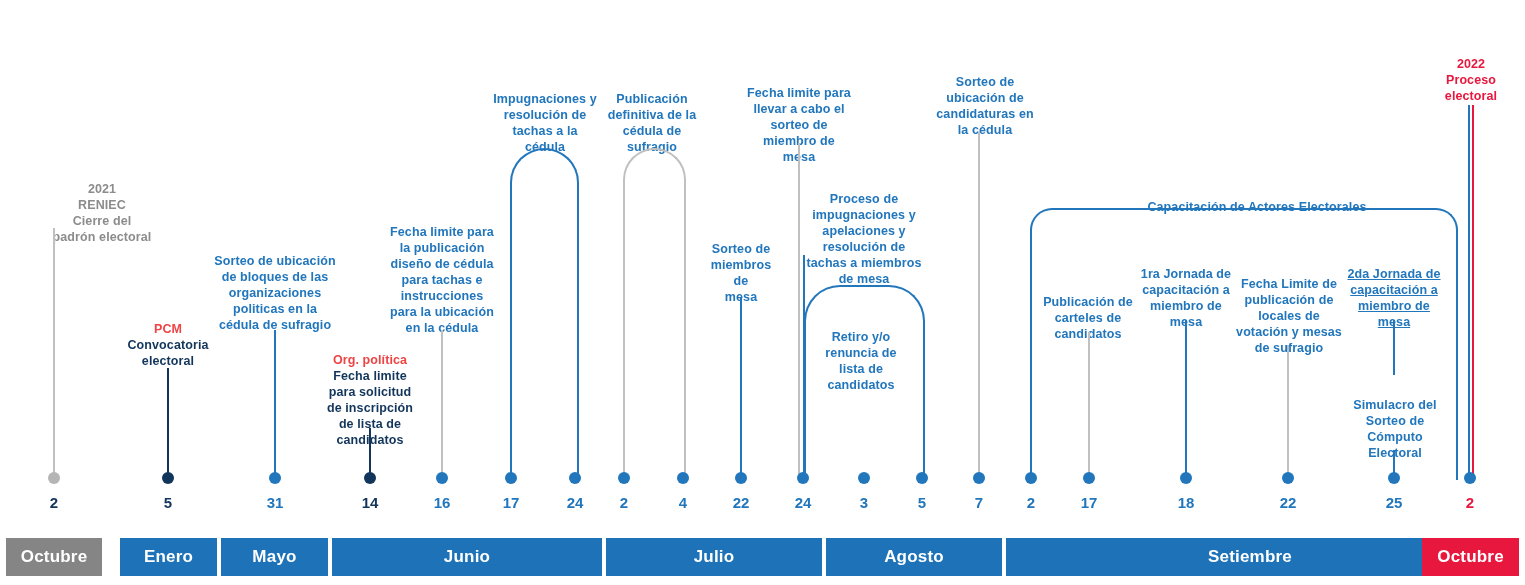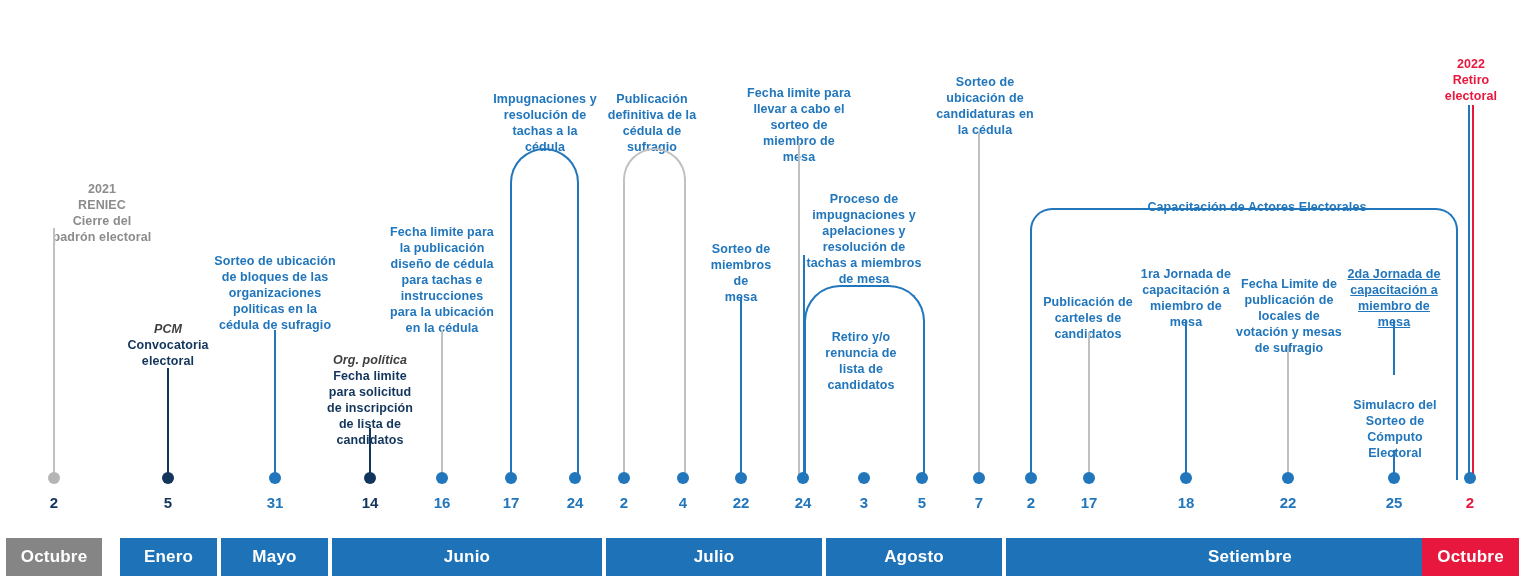--- a/index.html
+++ b/index.html
@@ -18,21 +18,21 @@
     font-size:12.5px;
     line-height:16px;
     color:#2176bc;
     font-weight:600;
     letter-spacing:.1px;
     white-space:pre-line;
   }
   .lbl.gray{color:#8c8c8c;font-weight:600;}
   .lbl.red{color:#e8173d;font-weight:700;}
   .lbl .hd{display:block;font-weight:700;}
-  .lbl .hd.blue{color:#404040;font-style:italic;}
+  .lbl .hd.blue{color:#ef4444;}
   .lbl.navytxt{color:#12355b;font-weight:600;}
 
   
   .stem{position:absolute;width:2px;background:#2176bc;}
   .stem.gray{background:#c0c0c0;}
   .stem.navy{background:#12355b;}
   .stem.red{background:#e8173d;width:2px;}
 
   
   .dot{position:absolute;width:12px;height:12px;border-radius:50%;background:#2176bc;}
@@ -204,21 +204,21 @@
   </div>
 
   <div class="lbl" style="left:1340px;top:381px;width:110px;">
     <span>Simulacro del
 Sorteo de
 Cómputo
 Electoral</span>
   </div>
 
   <div class="lbl red" style="left:1414px;top:40px;width:114px;">
-    <span class="hd">2022</span><span>Retiro
+    <span class="hd">2022</span><span>Proceso
 electoral</span>
   </div>
 
   <div class="stem gray" style="left:53px;top:228px;height:250px;"></div>
 
   <div class="stem navy" style="left:167px;top:368px;height:110px;"></div>
 
   <div class="stem" style="left:274px;top:330px;height:148px;"></div>
 
   <div class="stem navy" style="left:369px;top:428px;height:50px;"></div>

